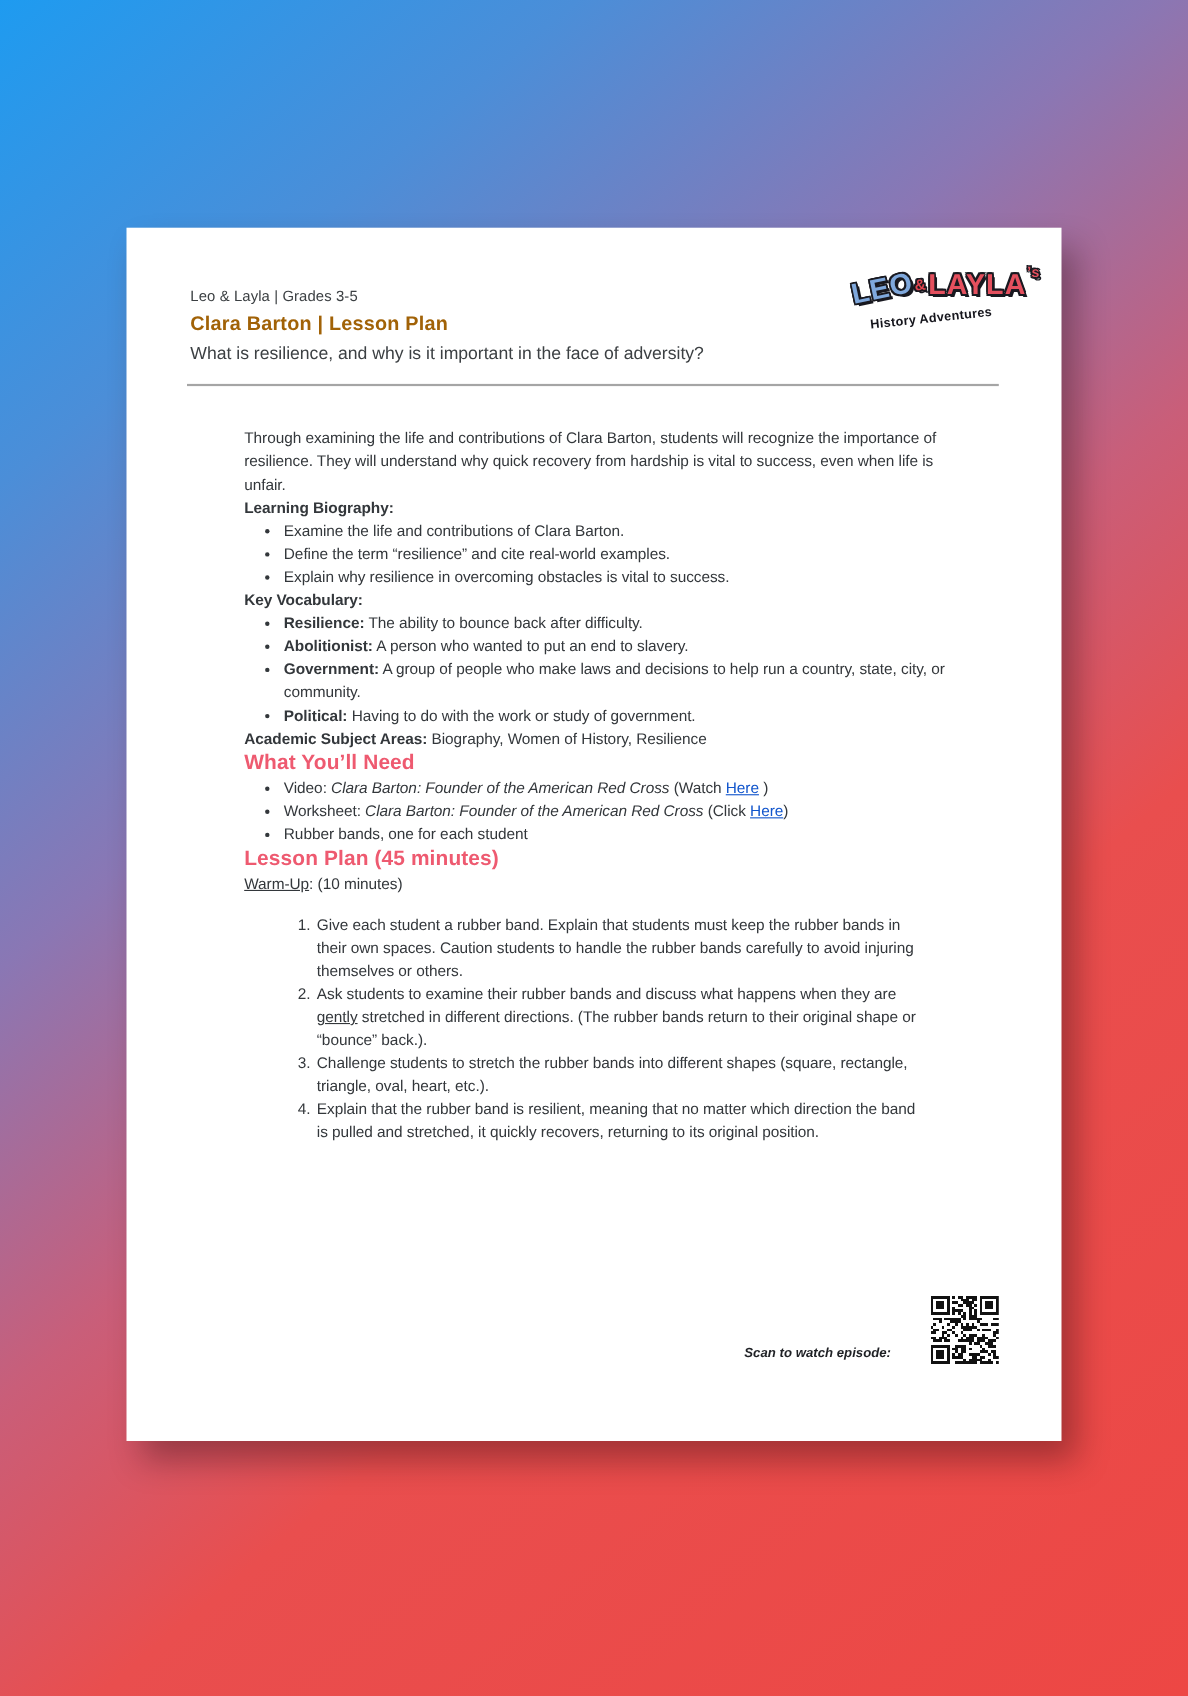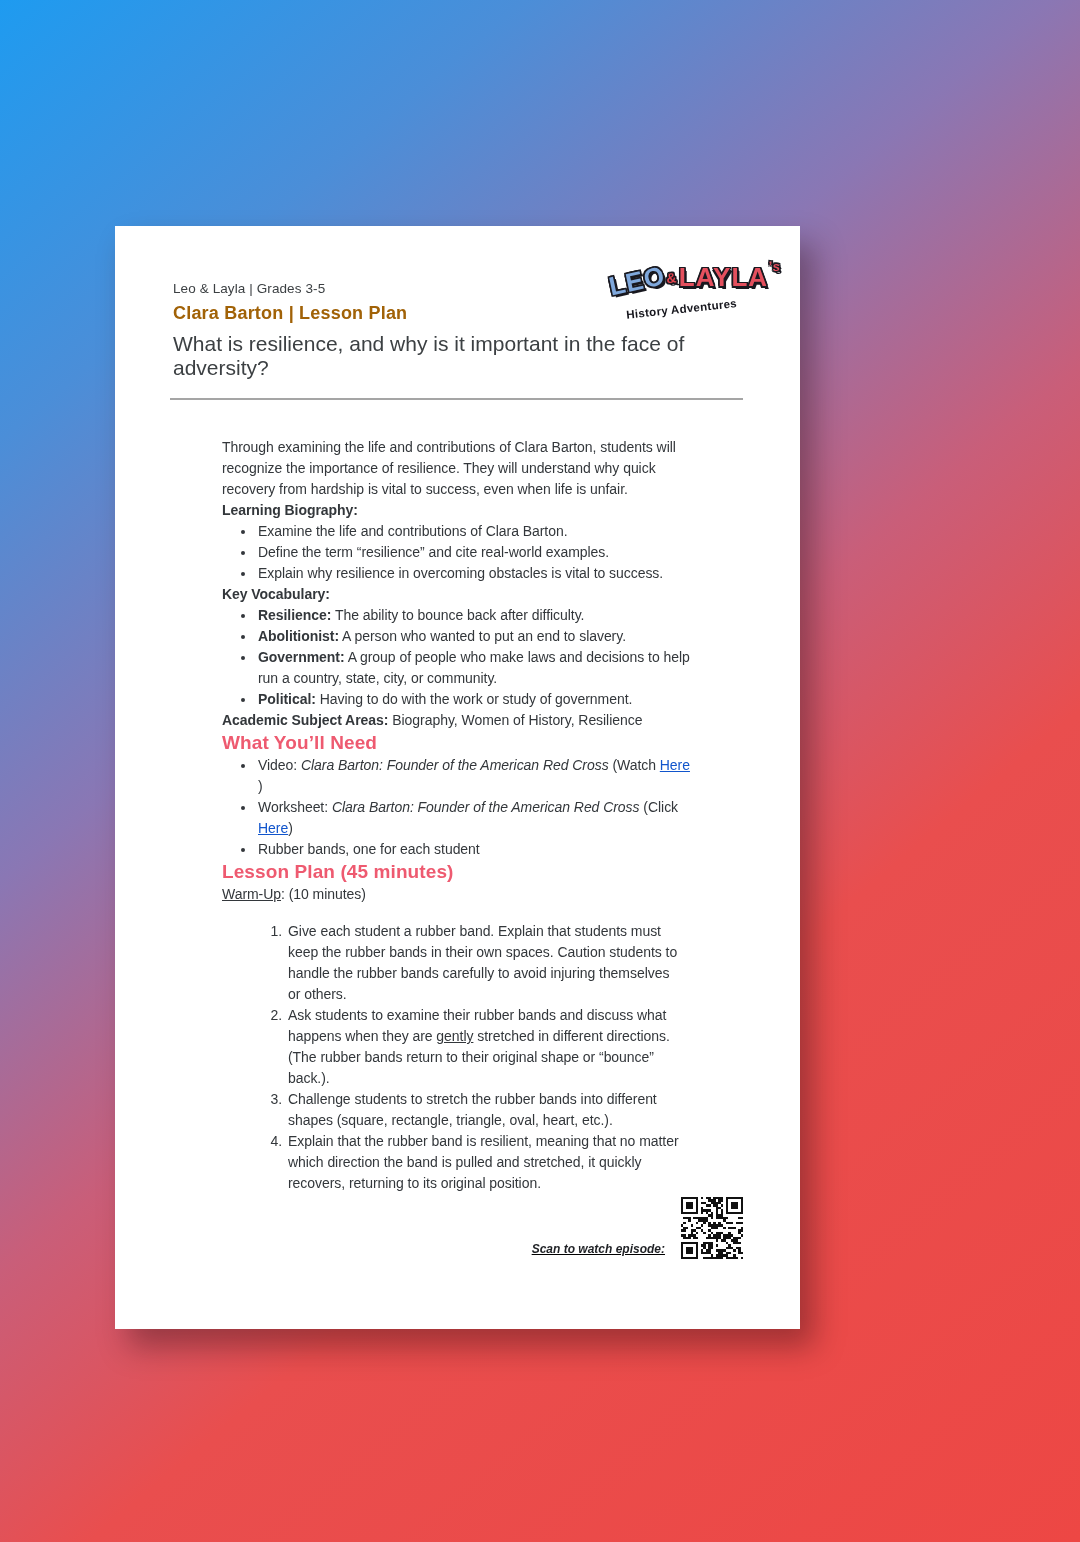--- a/index.html
+++ b/index.html
@@ -2,28 +2,28 @@
 <html><head>
 <meta charset="utf-8">
 <style>
   html,body{margin:0;padding:0;}
   body{
     width:1080px;height:1542px;position:relative;overflow:hidden;
     font-family:"Liberation Sans","DejaVu Sans",sans-serif;
     background:linear-gradient(140deg,#1e9bf0 0%,#4b8ed8 18%,#8a77b4 36%,#c95e79 52%,#e94e4e 66%,#ed4744 100%);
   }
   .card{
-    position:absolute;left:115px;top:226px;width:685px;height:1103px;background:#ffffff;
+    position:absolute;left:115px;top:207px;width:850px;height:1103px;background:#ffffff;
     box-shadow:14px 18px 28px rgba(45,10,18,.38);
   }
   
   .doc-header{position:relative;padding:55px 57px 0 58px;}
   .brand{font-size:13.5px;color:#3c4043;letter-spacing:.1px;}
   .title{margin:7px 0 0;font-size:18px;font-weight:700;color:#a16207;letter-spacing:.2px;}
-  .subtitle{margin-top:8px;font-size:21px;color:#3c4043;}
+  .subtitle{margin-top:8px;font-size:16px;color:#3c4043;}
   .rule{border:none;border-top:2px solid #a5a5a5;margin:18px 0 0 -3px;}
   
   .logo{position:absolute;right:50px;top:40px;text-align:center;transform:rotate(-5deg);width:140px;}
   .logo-row{font-weight:900;font-size:26px;line-height:26px;letter-spacing:1px;white-space:nowrap;}
   .outline{
     text-shadow:-1.5px -1.5px 0 #191920,1.5px -1.5px 0 #191920,-1.5px 1.5px 0 #191920,
     1.5px 1.5px 0 #191920,-1.5px 0 0 #191920,1.5px 0 0 #191920,0 -1.5px 0 #191920,
     0 1.5px 0 #191920,2.5px 3px 0 #191920;
   }
   .logo-leo{color:#7fa8dc;display:inline-block;transform:rotate(-7deg) translateY(-2px);}
@@ -37,21 +37,21 @@
   .gap{margin-top:21px;}
   .b{font-weight:700;}
   ul.bullets{margin:0;padding-left:34px;list-style-type:disc;}
   ol.steps{margin:16px;padding-left:48px;}
   li{padding-left:2px;}
   .sec-head{color:#ee5a70;font-weight:700;font-size:19px;line-height:24px;margin-top:24px;margin-bottom:3px;letter-spacing:.1px;}
   .u{text-decoration:underline;}
   .it{font-style:italic;}
   .link{color:#1155cc;text-decoration:underline;cursor:pointer;}
   
-  .footer{position:absolute;top:971px;right:57px;display:flex;align-items:flex-end;gap:16px;text-decoration:underline;}
+  .footer{position:absolute;top:971px;right:57px;display:flex;align-items:flex-end;gap:36px;}
   .scan{font-style:italic;font-size:12px;font-weight:600;color:#1f2125;padding-bottom:3px;}
   .qr{width:62px;height:62px;background:#fff;}
   .qr svg{width:62px;height:62px;display:block;shape-rendering:crispEdges;}
 </style>
 </head>
 <body>
 
 <div class="card">
 
   <div class="doc-header">

